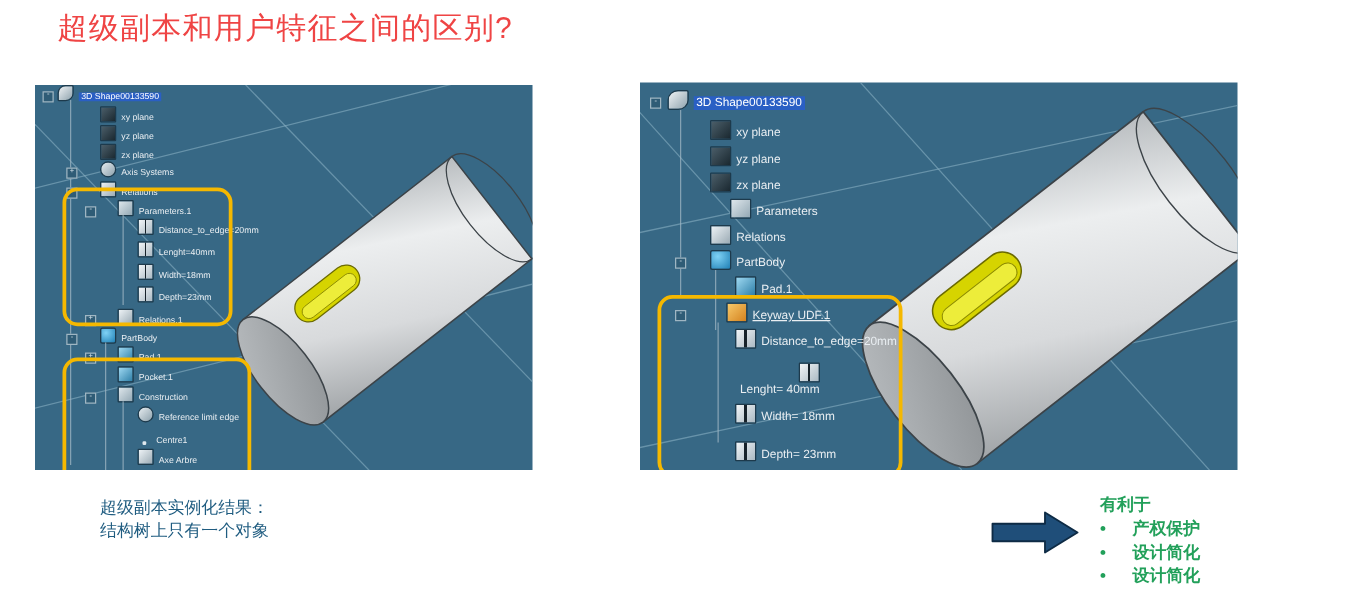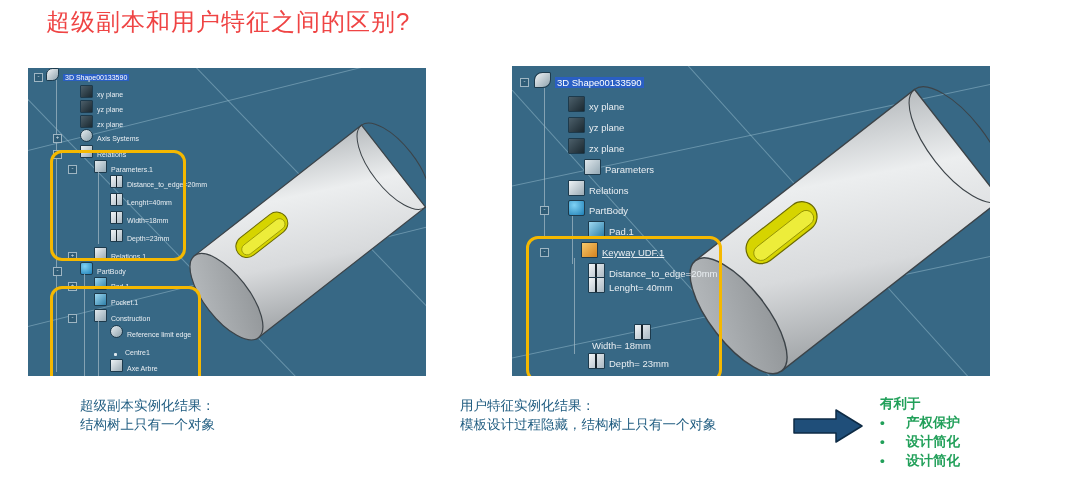--- a/index.html
+++ b/index.html
@@ -318,46 +318,42 @@
       <div class="tnode" style="left:46px;top:177px;padding-left:23px;">
         <span class="tico udf"></span>
         <span class="tlabel underline">Keyway UDF.1</span>
       </div>
       <div class="tline" style="left:62px;top:192px;width:1px;height:96px;"></div>
 
       <div class="tnode" style="left:76px;top:198px;">
         <span class="tico dim"></span>
         <span class="tlabel">Distance_to_edge=20mm</span>
       </div>
-      <div class="tnode" style="left:76px;top:212px;">
+      <div class="tnode" style="left:76px;top:224px;flex-direction:column;">
         <span class="tico dim"></span>
         <span class="tlabel">Lenght= 40mm</span>
       </div>
-      <div class="tnode" style="left:76px;top:258px;flex-direction:column;">
+      <div class="tnode" style="left:76px;top:258px;">
         <span class="tico dim"></span>
         <span class="tlabel">Width= 18mm</span>
       </div>
       <div class="tnode" style="left:76px;top:288px;">
         <span class="tico dim"></span>
         <span class="tlabel">Depth= 23mm</span>
       </div>
     </div>
 
     <div class="hl" style="left:14px;top:170px;width:190px;height:140px;"></div>
   </div>
 
   <div class="cap" id="cap-left">
     <div>超级副本实例化结果：</div>
     <div>结构树上只有一个对象</div>
   </div>
 
-  <div class="cap" id="cap-right">
-    <div>用户特征实例化结果：</div>
-    <div>模板设计过程隐藏，结构树上只有一个对象</div>
-  </div>
 
   <svg id="arrow" viewBox="0 0 72 36">
     <polygon points="2,11 44,11 44,2 70,18 44,34 44,25 2,25" fill="#1f4e79" stroke="#0e2b45" stroke-width="1.5" stroke-linejoin="round"></polygon>
   </svg>
 
   <div class="green" id="green-head">有利于</div>
   <div class="green" id="green-list">
     <div class="green-item">
       <span class="green-bullet">•</span>
       <span>产权保护</span>

